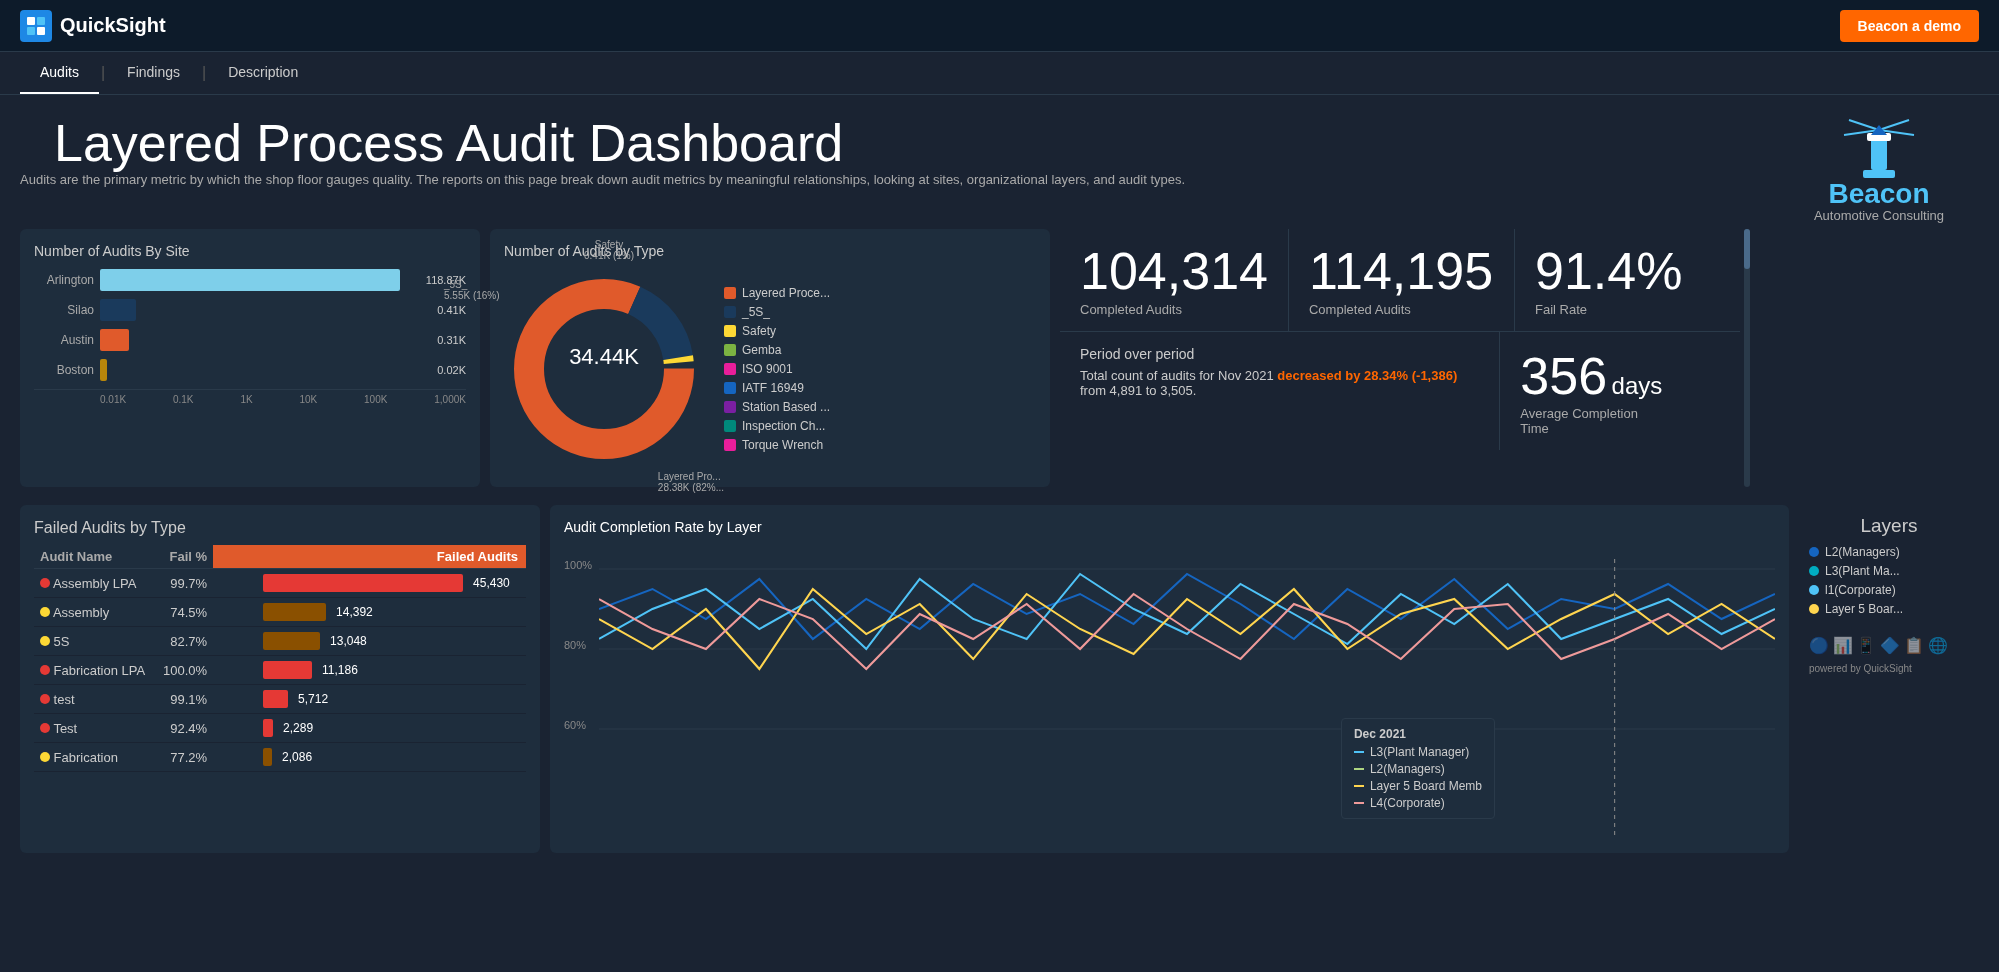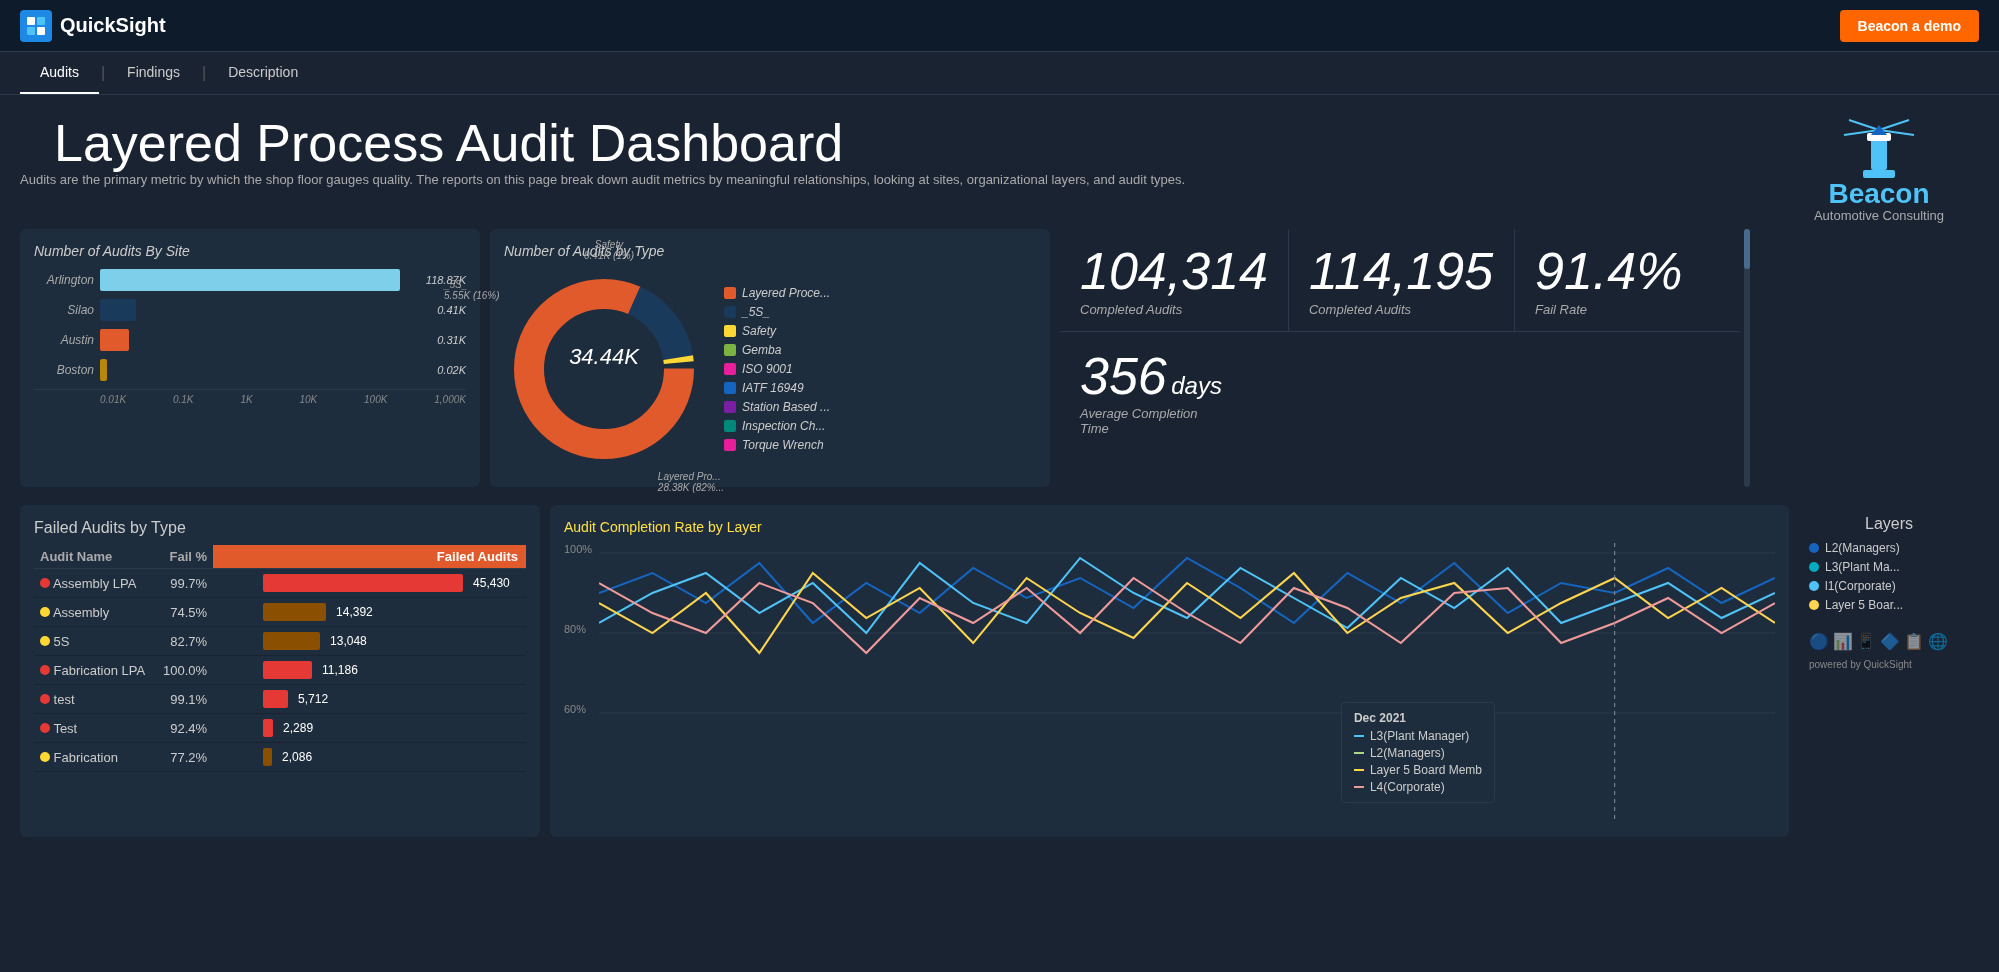--- a/index.html
+++ b/index.html
@@ -23,21 +23,21 @@
     
     .header-row { display: flex; align-items: flex-start; justify-content: space-between; margin-bottom: 6px; }
     .page-title { font-size: 52px; font-weight: 300; color: #fff; line-height: 1.1; margin-left: 34px; }
     .page-desc { font-size: 13px; color: #aaa; margin-bottom: 18px; max-width: 1300px; }
     .beacon-logo { text-align: center; width: 200px; }
     .beacon-logo-img { display: flex; flex-direction: column; align-items: center; }
     .beacon-name { font-size: 28px; font-weight: 700; color: #4fc3f7; line-height: 1; }
     .beacon-sub { font-size: 13px; color: #aaa; }
 
     
-    .charts-row { display: flex; gap: 10px; margin-bottom: 18px; font-style: italic; }
+    .charts-row { display: flex; gap: 10px; margin-bottom: 18px; }
 
     
     .chart-box { background: #1e2d3d; border-radius: 6px; padding: 14px; }
     .chart-title { font-size: 14px; color: #ccc; margin-bottom: 10px; }
 
     .site-chart { width: 460px; }
     .bar-chart-area { position: relative; }
     .bar-row { display: flex; align-items: center; margin-bottom: 8px; gap: 6px; }
     .bar-label { width: 60px; font-size: 12px; color: #aaa; text-align: right; }
     .bar-track { flex: 1; height: 22px; position: relative; }
@@ -69,21 +69,21 @@
     .fail-table td { padding: 5px 6px; color: #ccc; border-bottom: 1px solid #1a2332; }
     .fail-table td:last-child { text-align: right; }
     .dot { width: 10px; height: 10px; border-radius: 50%; display: inline-block; }
     .dot-red { background: #e53935; }
     .fail-bar-cell { display: flex; align-items: center; gap: 6px; padding-left: 44px; }
     .fail-bar { height: 18px; border-radius: 2px; background: #e53935; }
     .fail-num { color: #fff; font-size: 12px; margin-left: 4px; }
 
     
     .line-chart-box { flex: 1; }
-    .line-chart-title { font-size: 14px; color: #fde047; margin-bottom: 8px; }
+    .line-chart-title { font-size: 14px; color: #ffffff; margin-bottom: 24px; }
     .layer-item { display: flex; align-items: center; gap: 6px; font-size: 12px; color: #ccc; margin-bottom: 5px; }
     .layer-dot { width: 10px; height: 10px; border-radius: 50%; }
 
     .kpi-section { display: flex; flex-direction: column; width: 680px; }
     .kpi-top { display: flex; }
     .kpi-middle { display: flex; border-top: 1px solid #2a3a4a; }
     .kpi-cell { flex: 1; padding: 14px 20px; border-left: 1px solid #2a3a4a; }
     .kpi-cell:first-child { border-left: none; }
   </style>
 </head>
@@ -266,20 +266,28 @@
           <div class="kpi-number">114,195</div>
           <div class="kpi-label">Completed Audits</div>
         </div>
         <div class="kpi-cell">
           <div class="kpi-number">91.4%</div>
           <div class="kpi-label">Fail Rate</div>
         </div>
       </div>
 
       <div class="kpi-middle">
+        <div class="kpi-cell" style="flex:2;">
+          <div style="font-size:14px;color:#ccc;margin-bottom:6px;">Period over period</div>
+          <div style="font-size:13px;color:#ccc;">
+            <span>Total count of audits for Nov 2021</span>
+            <span style="color:#ff6600;font-weight:600;">decreased by 28.34% (-1,386)</span>
+            <span>from 4,891 to 3,505.</span>
+          </div>
+        </div>
         <div class="kpi-cell">
           <div>
             <span style="font-size:52px;font-weight:300;color:#fff;">356</span>
             <span style="font-size:24px;color:#fff;">days</span>
           </div>
           <div style="font-size:13px;color:#aaa;">
             <span>Average Completion</span><br>
             <span>Time</span>
           </div>
         </div>
@@ -420,21 +428,21 @@
           </div>
           <div style="display:flex;align-items:center;gap:6px;">
             <div style="width:10px;height:2px;background:#ef9a9a;"></div>
             <span>L4(Corporate)</span>
           </div>
         </div>
       </div>
     </div>
 
     <div style="width:180px;padding:10px;">
-      <div style="font-size:16px;color:#ccc;margin-bottom:8px;text-align:center;">Layers</div>
+      <div style="font-size:19px;color:#ccc;margin-bottom:8px;text-align:center;">Layers</div>
       <div class="layer-item">
         <div class="layer-dot" style="background:#1565c0;"></div>
         <span>L2(Managers)</span>
       </div>
       <div class="layer-item">
         <div class="layer-dot" style="background:#00acc1;"></div>
         <span>L3(Plant Ma...</span>
       </div>
       <div class="layer-item">
         <div class="layer-dot" style="background:#4fc3f7;"></div>

